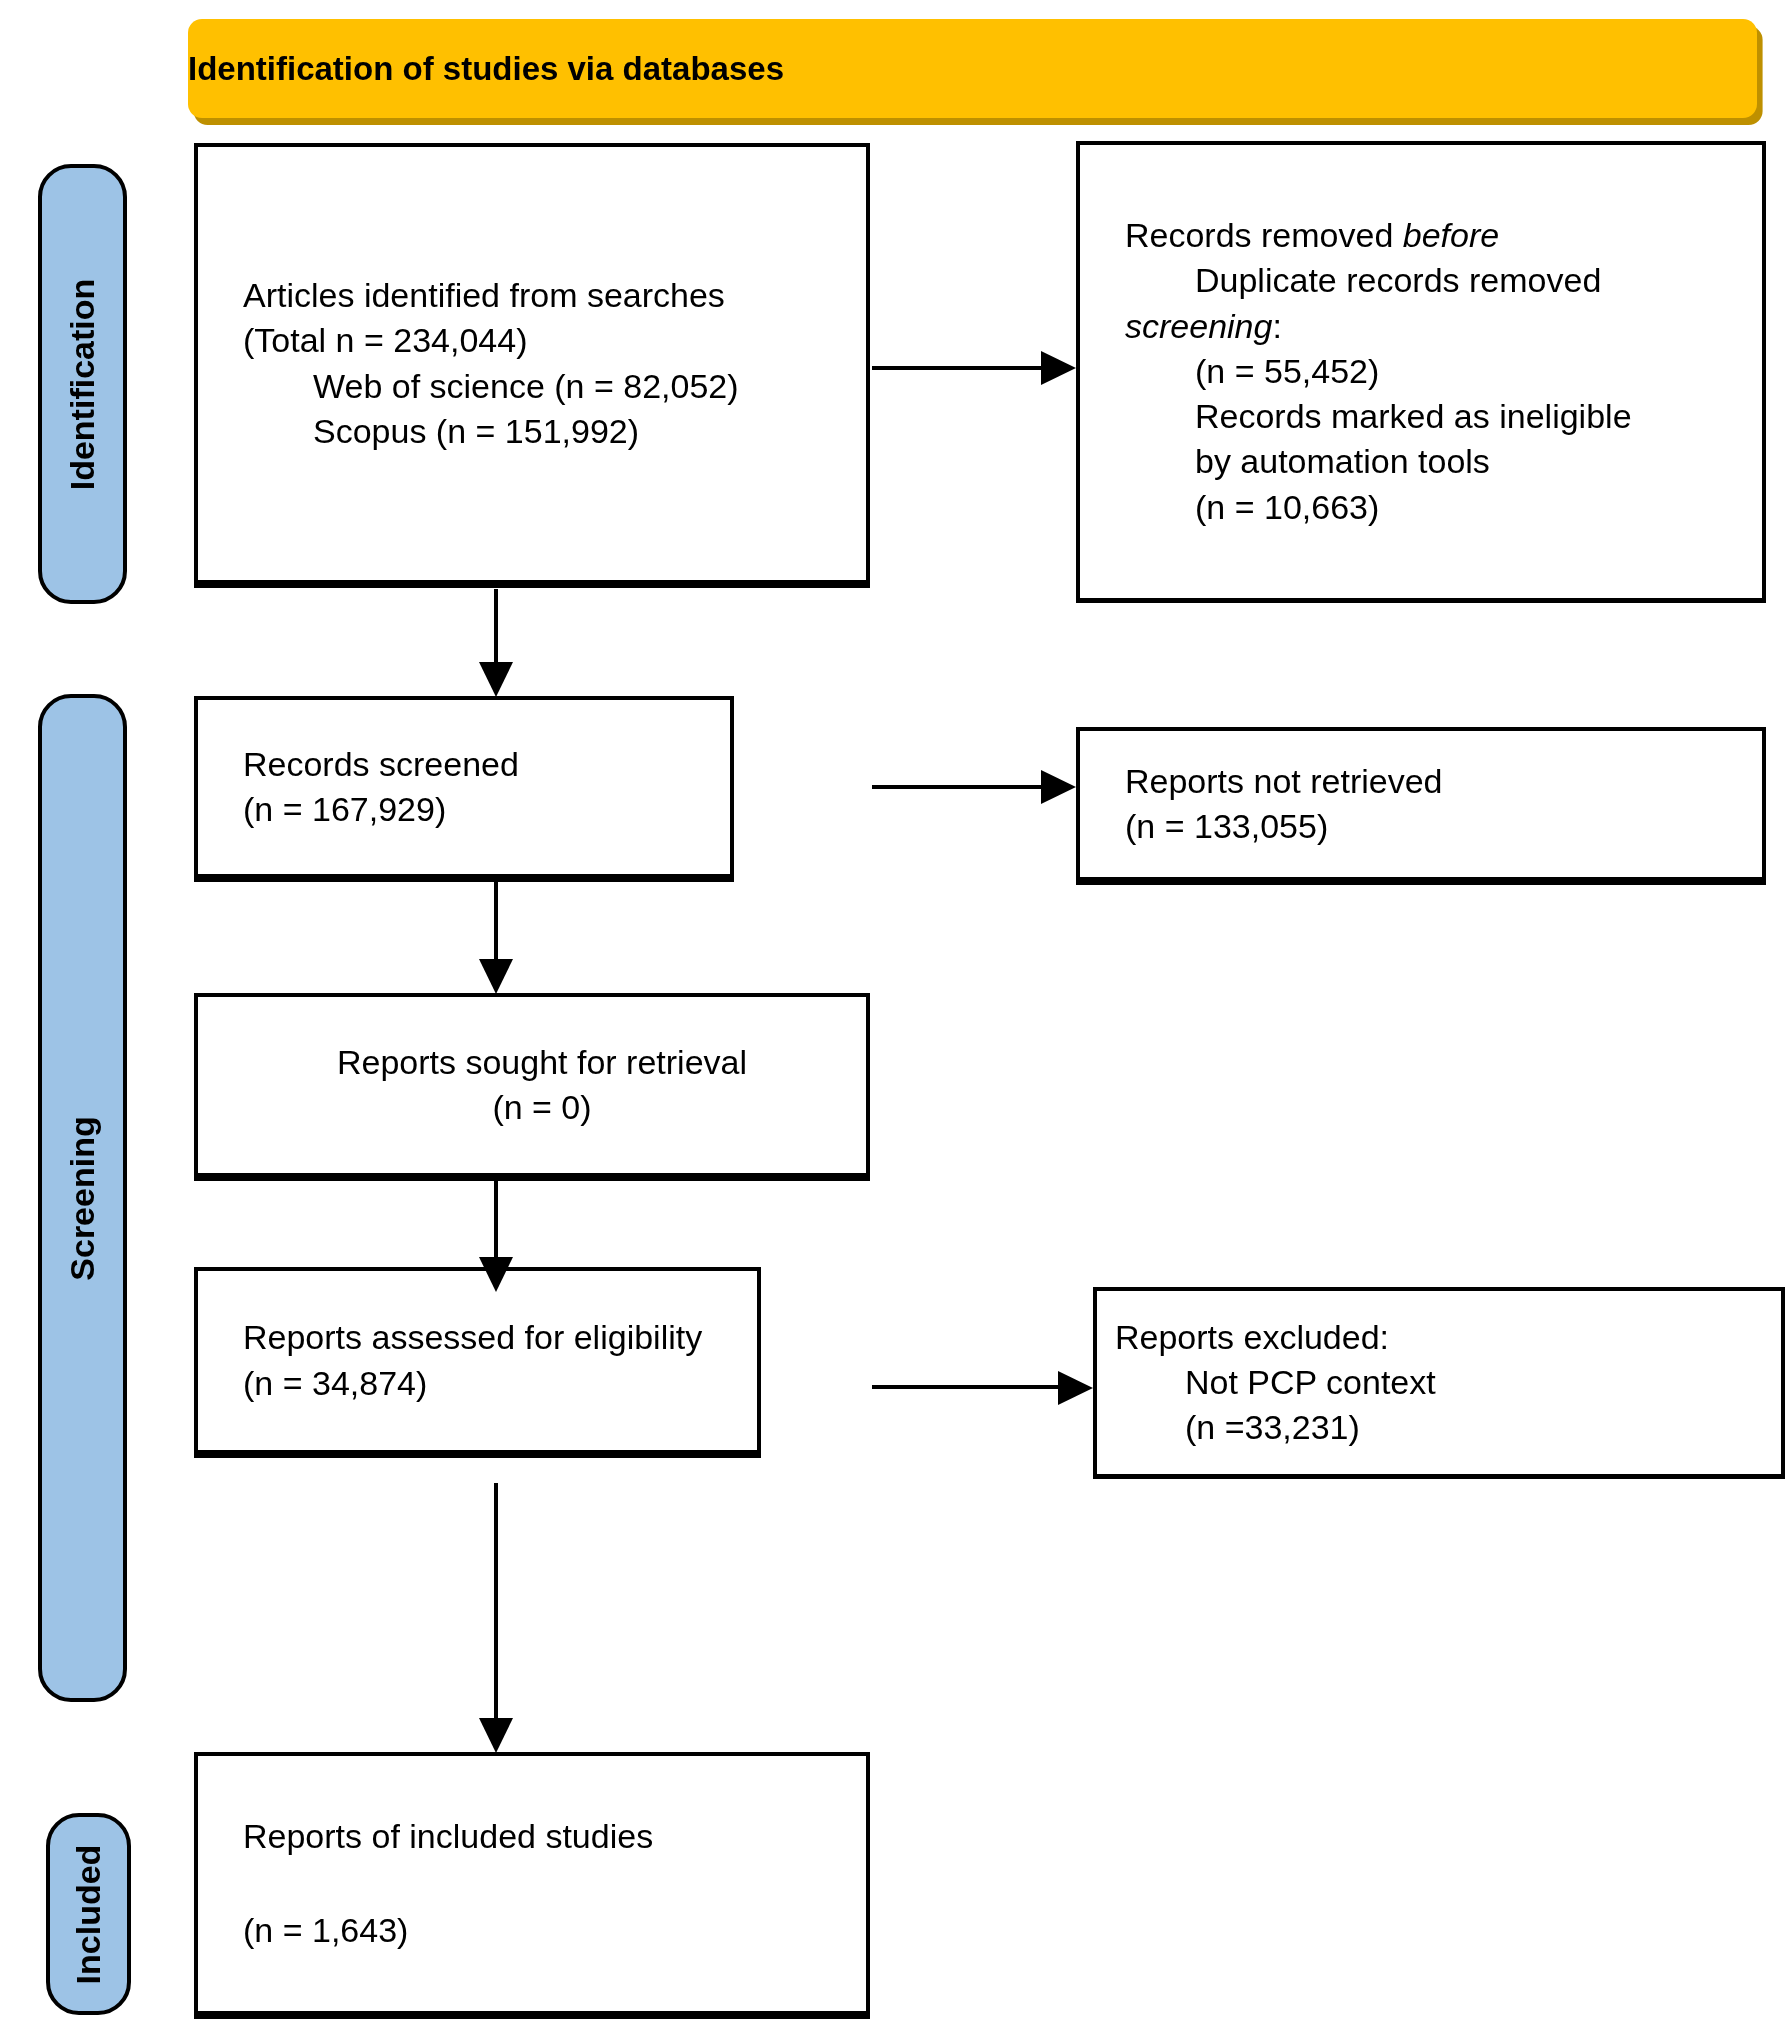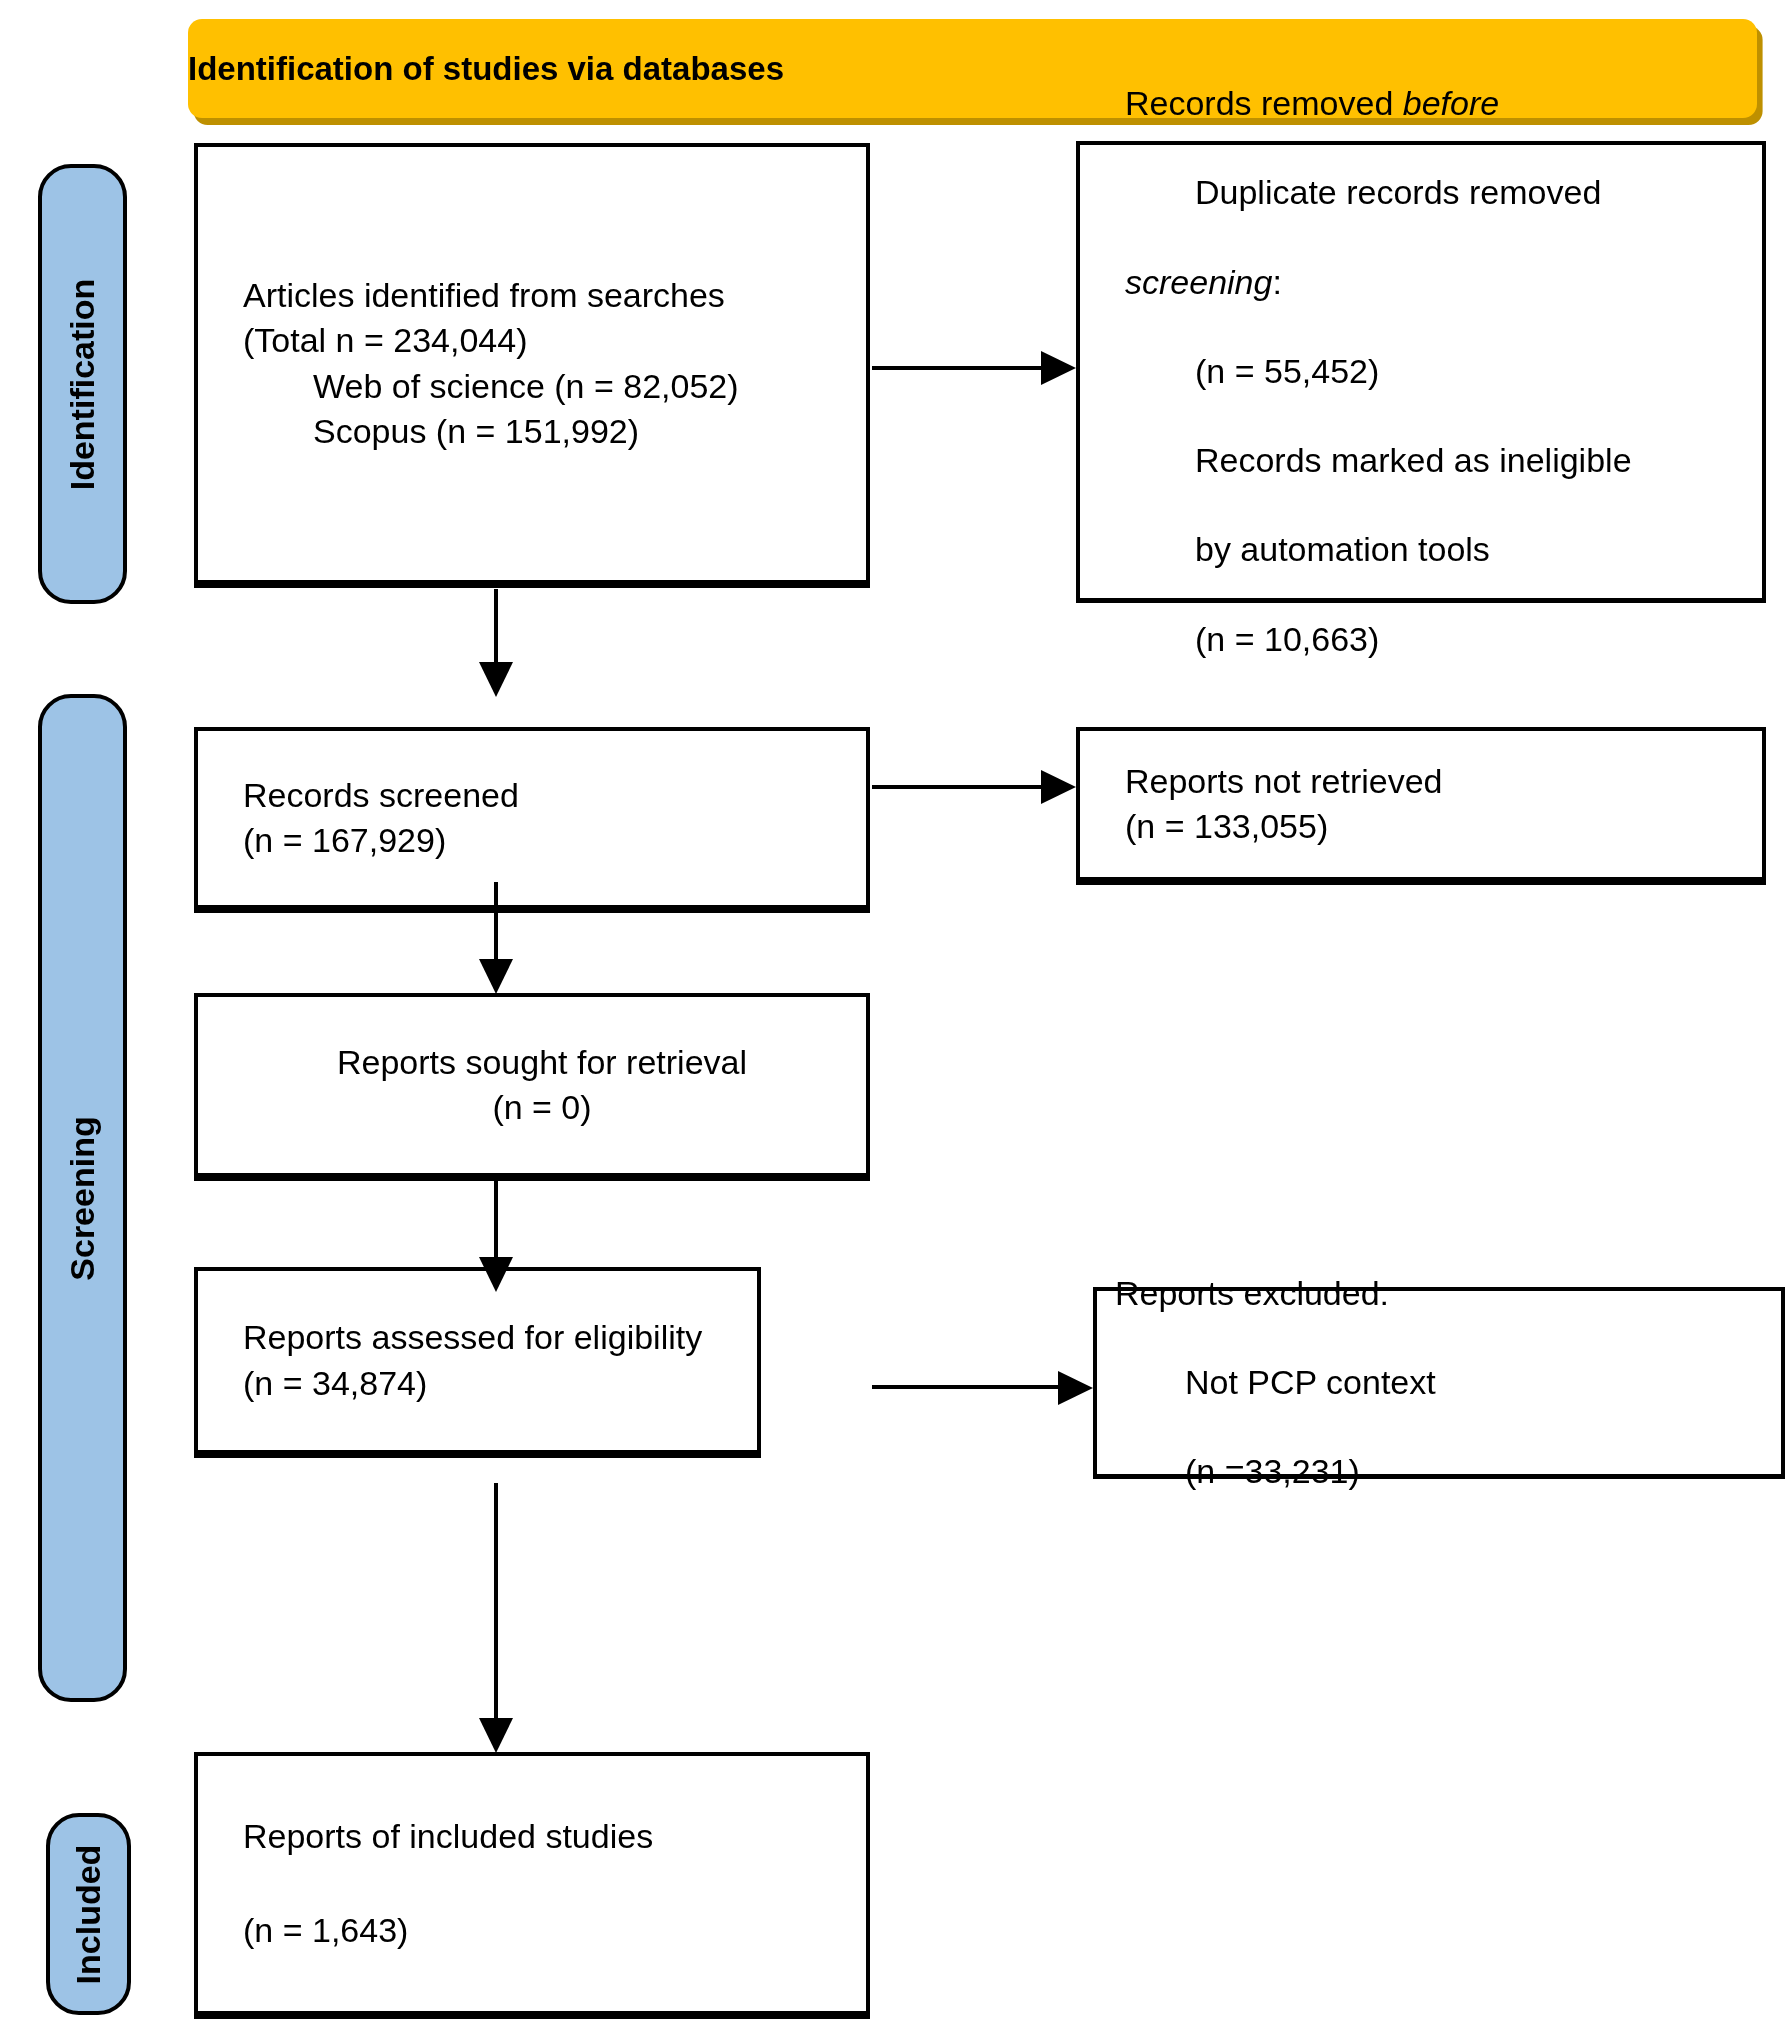--- a/index.html
+++ b/index.html
@@ -42,27 +42,27 @@
     position: absolute;
     background: #ffffff;
     border: 4.4px solid #000;
     border-bottom-width: 8.2px;
     box-sizing: border-box;
     display: flex; flex-direction: column; justify-content: center;
     font-size: 34px;
     line-height: 1.33;
     padding: 0 25px 0 45px;
   }
-  .box.slim-bottom { border-bottom-width: 5px; gap: 44px; }
+  .box.slim-bottom { border-bottom-width: 5px; }
   .line { white-space: nowrap; }
   .ind { padding-left: 70px; }
   .it { font-style: italic; }
   .box-identified     { left: 194px;  top: 143px;  width: 676px; height: 445px; }
   .box-removed        { left: 1076px; top: 141px;  width: 690px; height: 462px; }
-  .box-screened       { left: 194px;  top: 696px; width: 676px; height: 186px; margin-top: 31px; }
+  .box-screened       { left: 194px;  top: 696px; width: 540px; height: 186px; }
   .box-not-retrieved  { left: 1076px; top: 727px; width: 690px; height: 158px; }
   .box-sought         { left: 194px;  top: 993px; width: 676px; height: 188px; align-items: center; }
   .box-assessed       { left: 194px;  top: 1267px; width: 567px; height: 191px; }
   .box-excluded       { left: 1093px; top: 1287px; width: 692px; height: 192px; padding-left: 18px; }
   .box-included       { left: 194px;  top: 1752px; width: 676px; height: 267px; gap: 48px; }
   .hline { position: absolute; height: 4.4px; background: #000; }
   .vline { position: absolute; width: 4.4px;  background: #000; }
   .head-right {
     position: absolute; width: 0; height: 0;
     border-top: 17px solid transparent;

